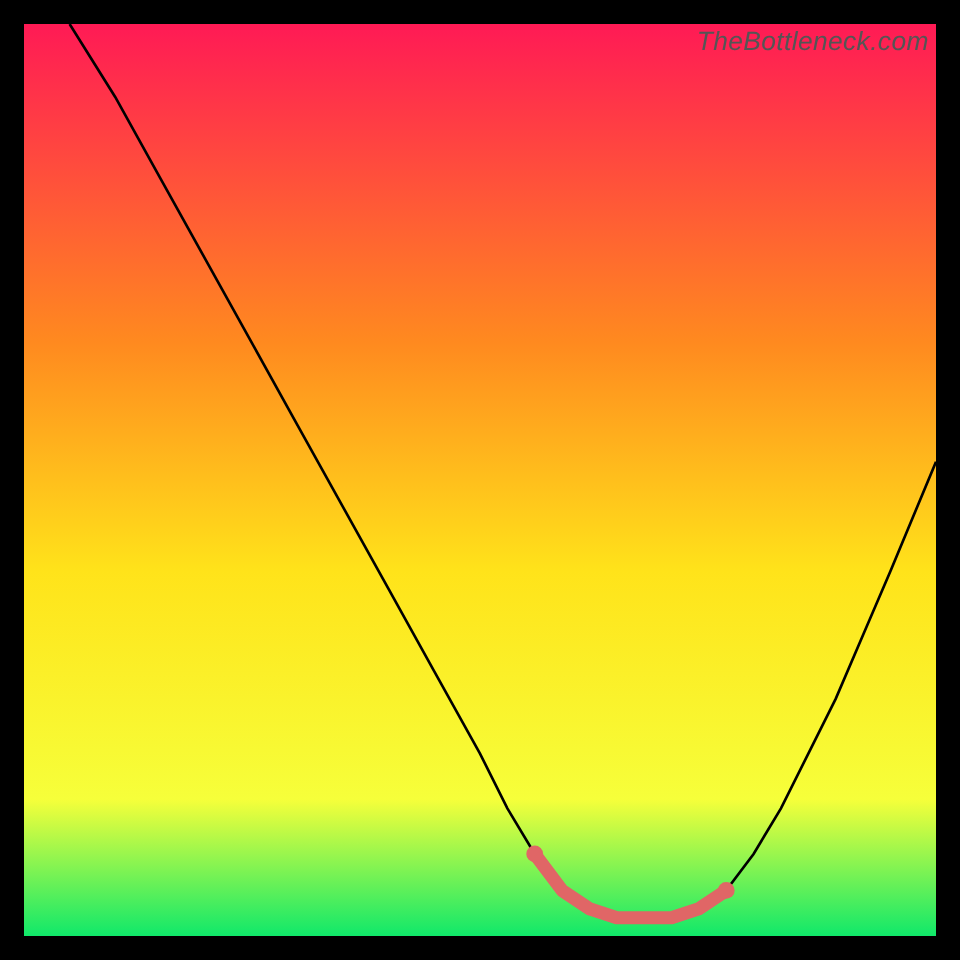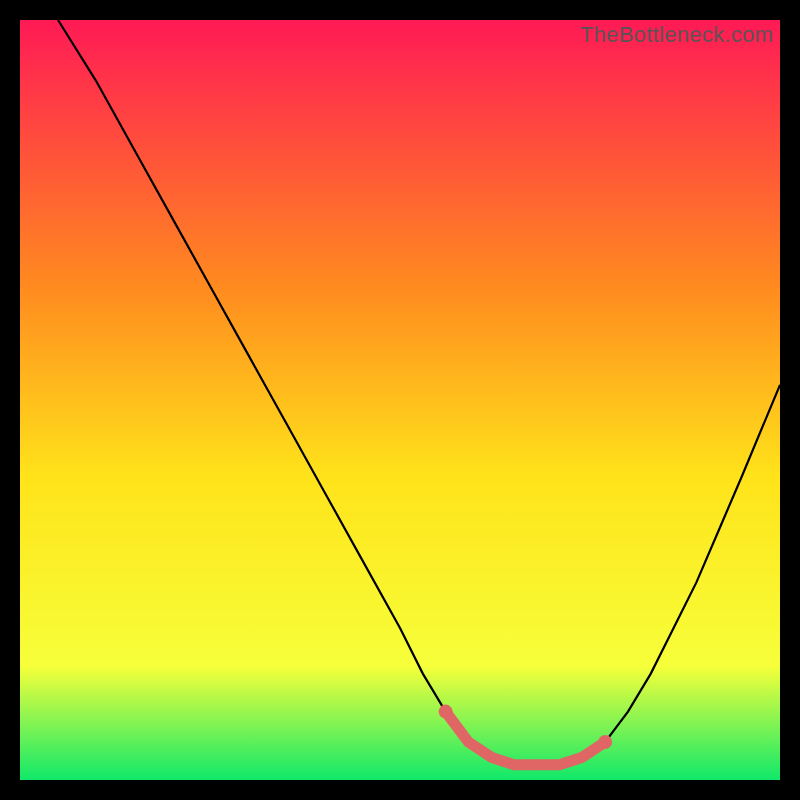--- a/index.html
+++ b/index.html
@@ -11,20 +11,21 @@
     overflow: hidden;
     font-family: Arial, Helvetica, sans-serif;
   }
   .frame {
     position: absolute;
     left: 20px;
     top: 20px;
     width: 760px;
     height: 760px;
     background: #000;
+    font-style: italic;
   }
   .plot-area {
     position: absolute;
     left: 0;
     top: 0;
     width: 760px;
     height: 760px;
   }
   .watermark {
     position: absolute;

